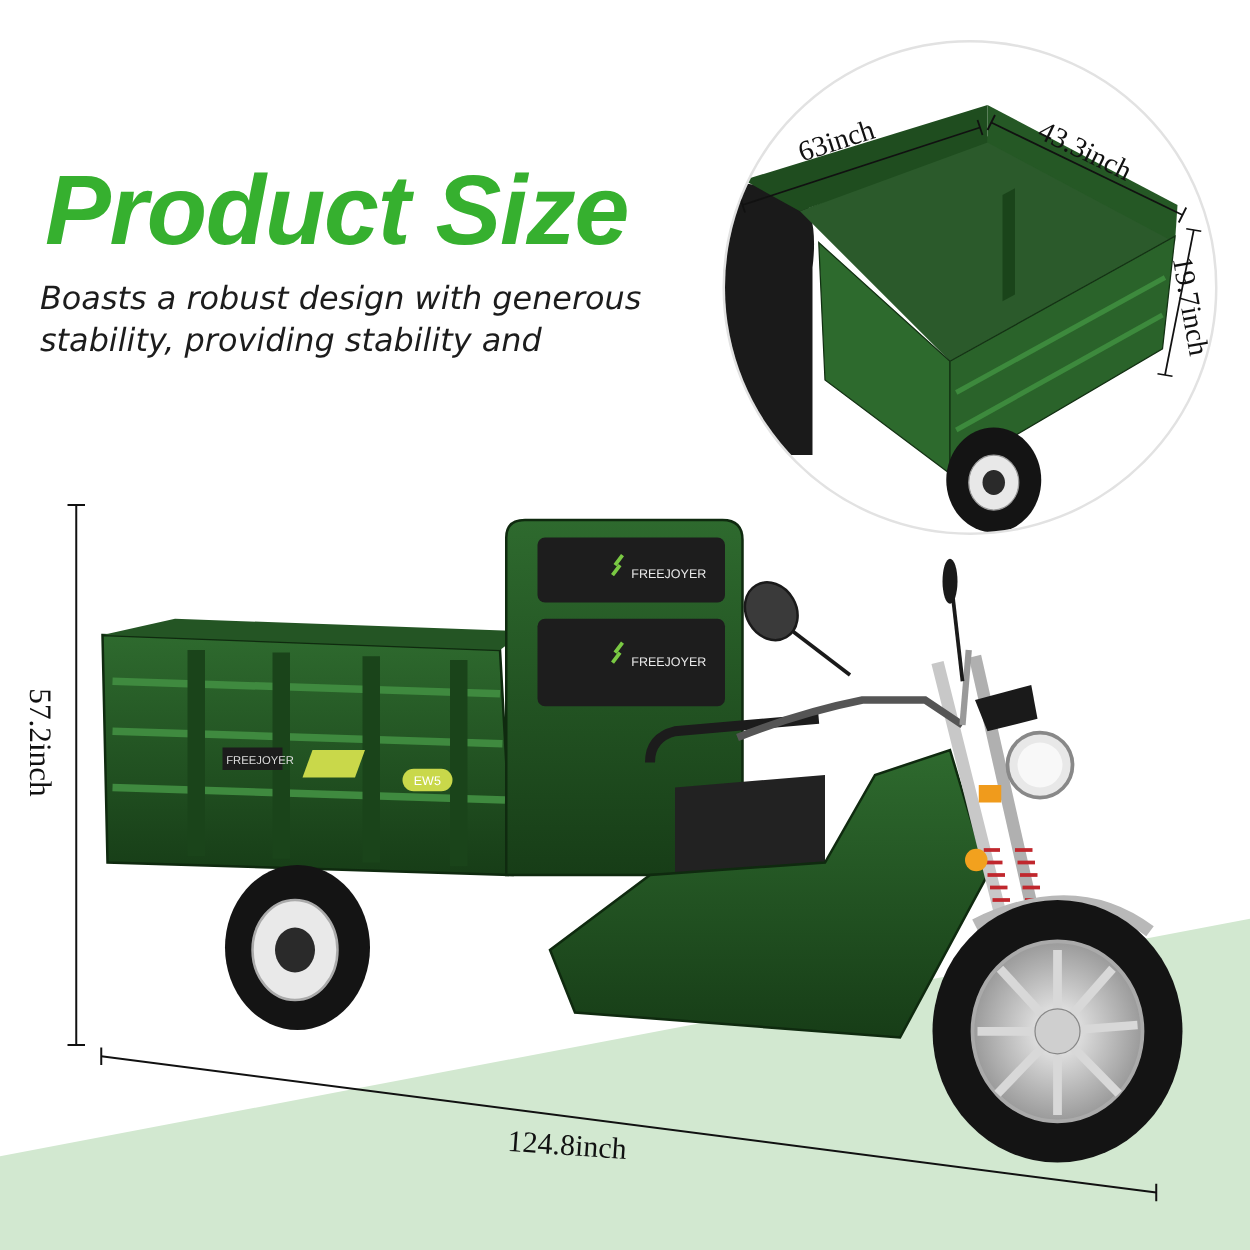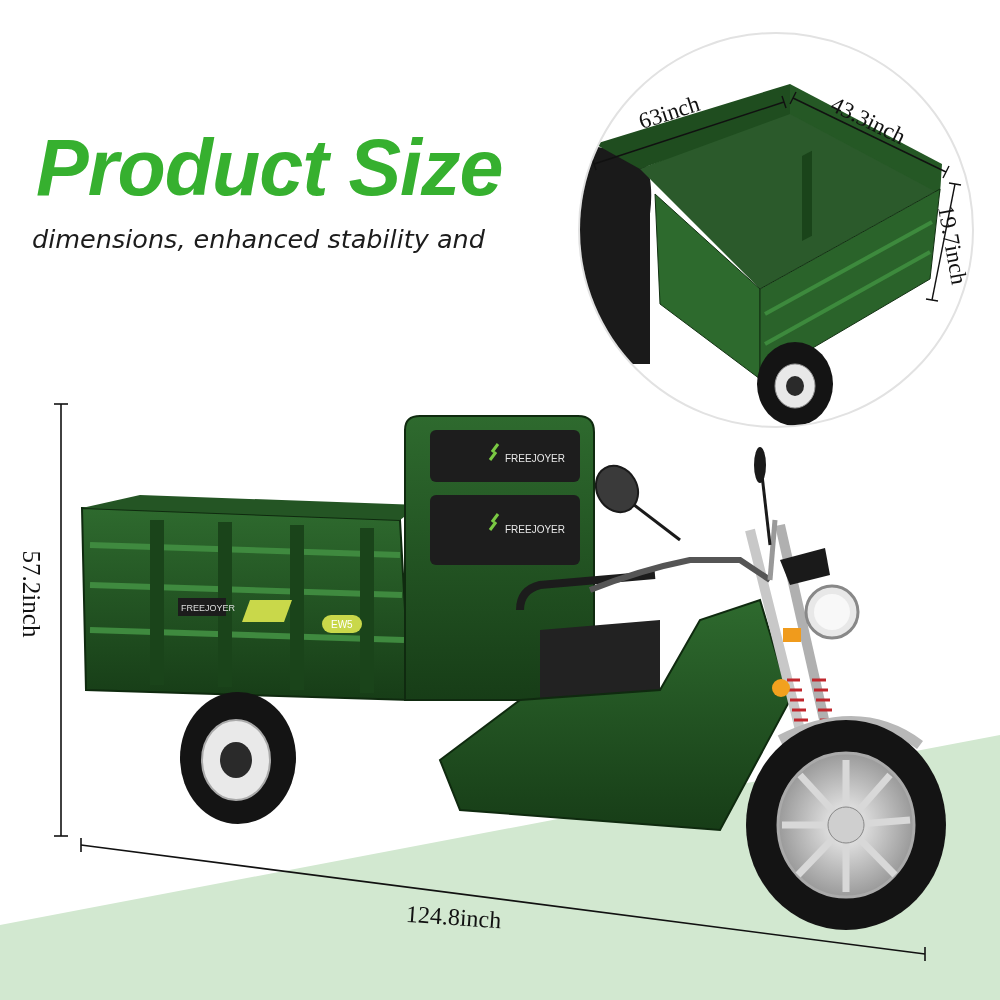--- a/index.html
+++ b/index.html
@@ -18,21 +18,22 @@
   </style>
 </head>
 <body>
 
 <svg class="floor" viewBox="0 0 1000 1000">
   <polygon points="0,925 1000,735 1000,1000 0,1000" fill="#d2e8d0"></polygon>
 </svg>
 
 <div class="headline">Product Size</div>
 <div class="subtext">
-  <span>dimensions, enhanced stability and</span>
+  <span>Boasts a robust design with generous</span>
+  <span>stability, providing stability and</span>
 </div>
 
 <svg class="vehicle" width="1000" height="1000" viewBox="0 0 1000 1000">
   <defs>
     <linearGradient id="bodyG" x1="0" y1="0" x2="0" y2="1">
       <stop offset="0" stop-color="#2e6a2e"></stop>
       <stop offset="1" stop-color="#173d17"></stop>
     </linearGradient>
     <radialGradient id="rimG" cx="0.5" cy="0.5" r="0.5">
       <stop offset="0" stop-color="#f4f4f4"></stop>

